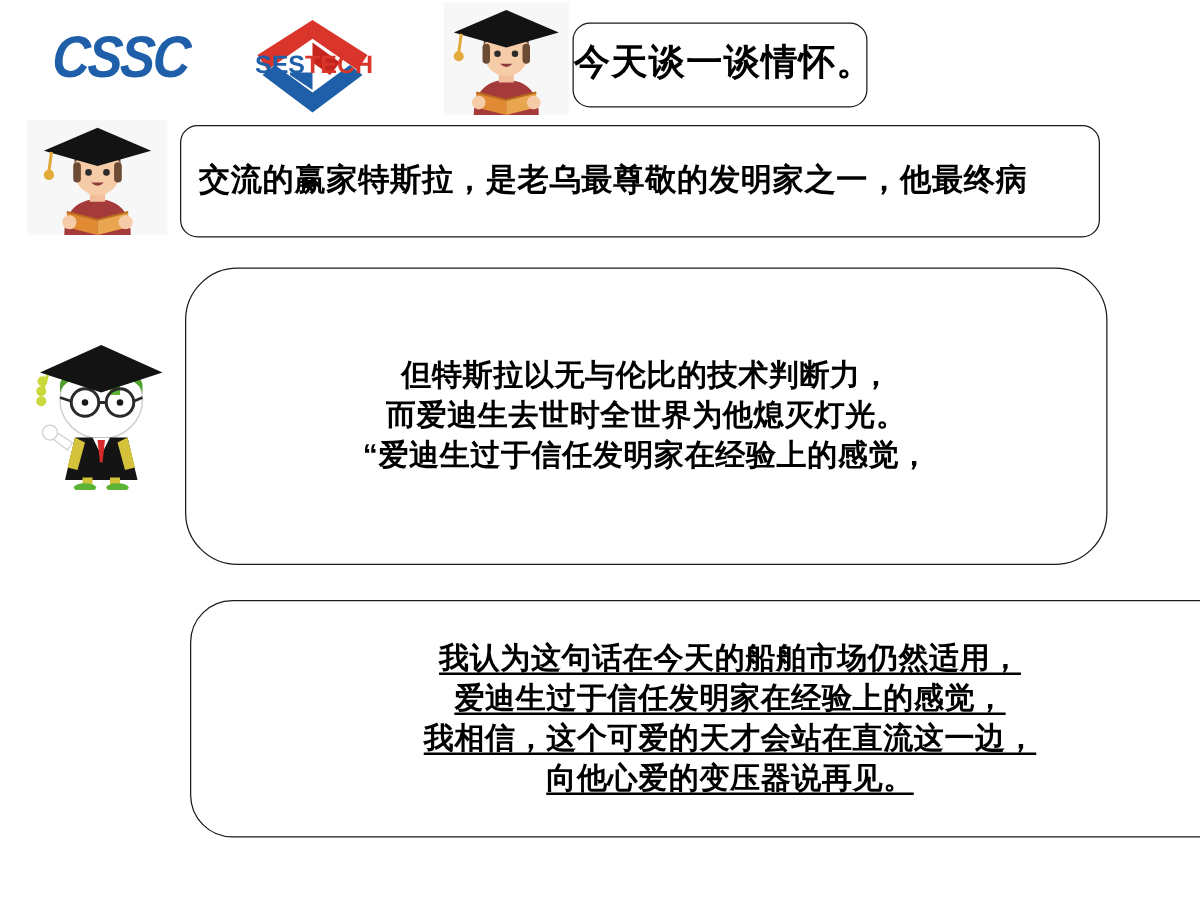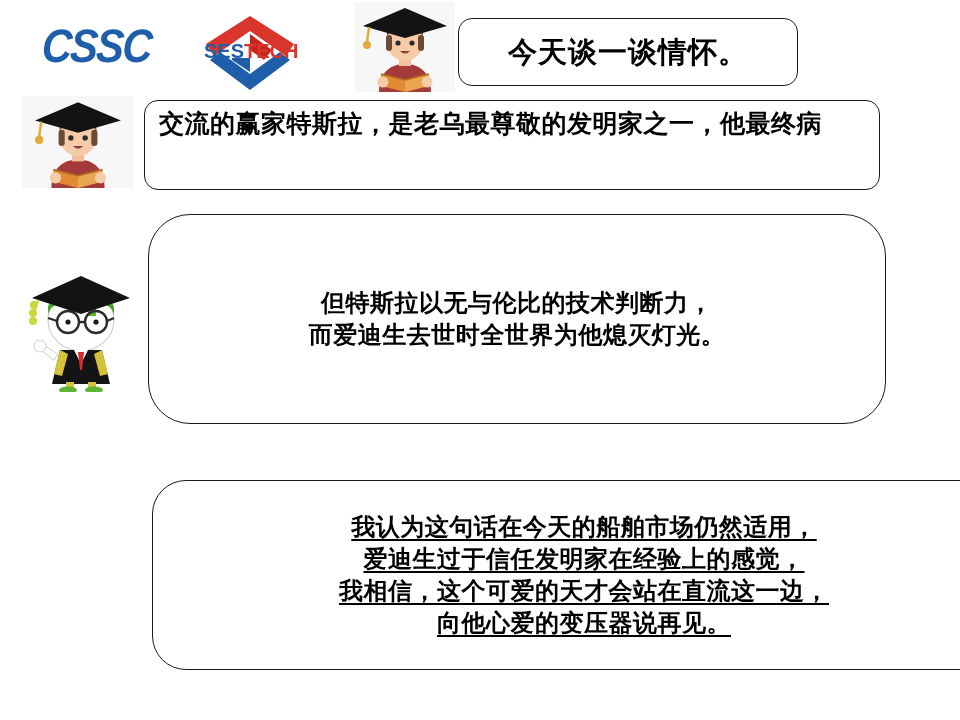--- a/index.html
+++ b/index.html
@@ -75,52 +75,51 @@
     color: #000000;
     font-weight: bold;
     white-space: nowrap;
     line-height: 1.34;
   }
 
   
   #bubble-title {
     left: 458px;
     top: 18px;
-    width: 340px;
+    width: 236px;
     height: 68px;
     border-radius: 14px;
-    align-items: center;
+    font-family: Liberation Mono, monospace;
   }
   #bubble-title .line {
     font-size: 29px;
     letter-spacing: 1px;
   }
 
   
   #bubble-intro {
     left: 144px;
     top: 100px;
     width: 736px;
     height: 90px;
     border-radius: 14px;
     padding: 6px 14px;
     align-items: flex-start;
-    justify-content: space-between;
   }
   #bubble-intro .line {
     font-size: 25px;
     letter-spacing: 0.5px;
   }
 
   
   #bubble-quote {
     left: 148px;
     top: 214px;
     width: 738px;
-    height: 210px;
+    height: 238px;
     border-radius: 42px;
     padding: 10px 16px;
     align-items: center;
   }
   #bubble-quote .line {
     font-size: 24px;
     letter-spacing: 0.5px;
     text-align: center;
   }
 
@@ -266,20 +265,21 @@
     <div class="line">今天谈一谈情怀。</div>
   </div>
 
   <div class="bubble" id="bubble-intro">
     <div class="line">交流的赢家特斯拉，是老乌最尊敬的发明家之一，他最终病</div>
   </div>
 
   <div class="bubble" id="bubble-quote">
     <div class="line">但特斯拉以无与伦比的技术判断力，</div>
     <div class="line">而爱迪生去世时全世界为他熄灭灯光。</div>
+    <div class="line">“爱迪生过于信任发明家在经验上的感觉，</div>
   </div>
 
   <div class="bubble" id="bubble-conclusion">
     <div class="line">我认为这句话在今天的船舶市场仍然适用，</div>
     <div class="line">爱迪生过于信任发明家在经验上的感觉，</div>
     <div class="line">我相信，这个可爱的天才会站在直流这一边，</div>
     <div class="line">向他心爱的变压器说再见。</div>
   </div>
 
 </div>

